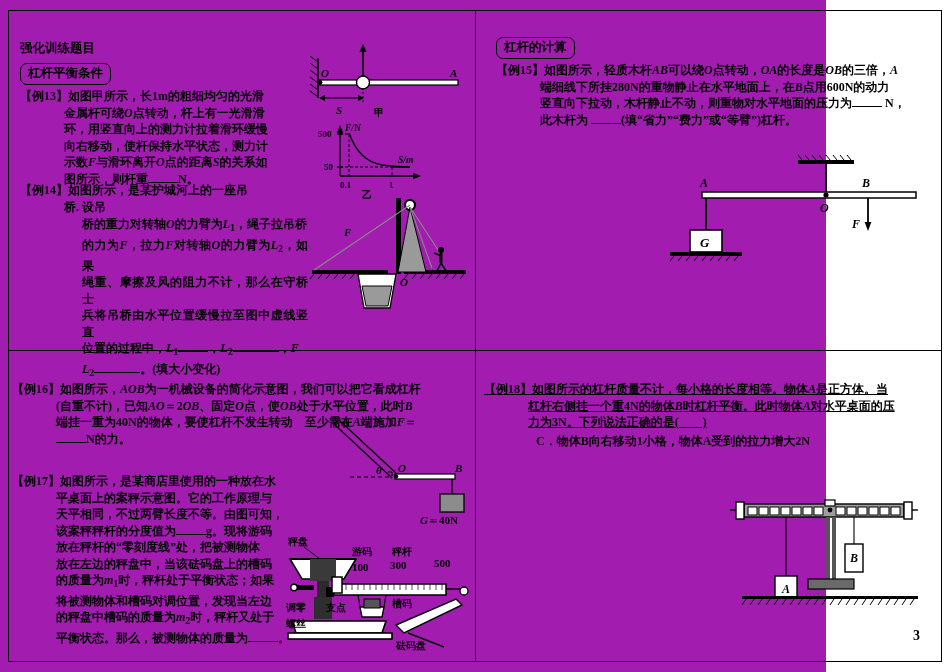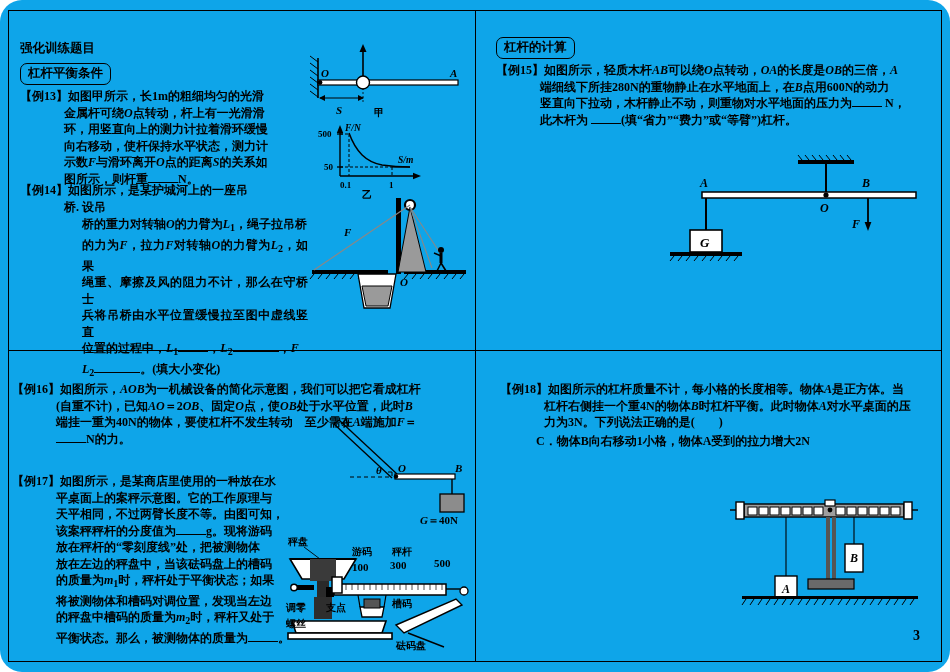--- a/index.html
+++ b/index.html
@@ -9,23 +9,22 @@
   }
   body {
     width: 950px; height: 672px;
     font-family: "Liberation Serif", "DejaVu Serif", serif;
     color: #000;
     overflow: hidden;
     position: relative;
   }
   .page {
     position: relative;
-    width: 950px; height: 672px;
-    background: #0ea5e9;
-    border-radius: 22px;
+    width: 826px; height: 672px;
+    background: #a21caf;
   }
   
   .frame {
     position: absolute;
     left: 8px; top: 10px;
     width: 934px; height: 652px;
     border: 1px solid #000;
   }
   
   .v-divider {
@@ -434,21 +433,21 @@
         <text class="cn" x="18" y="82" font-size="10">调零</text>
         <text class="cn" x="18" y="98" font-size="10">螺丝</text>
         <text class="cn" x="58" y="82" font-size="10">支点</text>
         <text class="cn" x="128" y="120" font-size="10">砝码盘</text>
       </svg>
     </div>
   </div>
 
   <div class="quad q-br">
 
-    <div class="prob" style="left:24px; top:30px; width:440px;">
+    <div class="prob" style="left:8px; top:30px; width:440px;text-decoration:underline;">
       <span class="lbl">【例18】</span><span>如图所示的杠杆质量不计，每小格的长度相等。物体<span class="it">A</span>是正方体。当<br>
       <span style="display:inline-block;width:44px"></span>杠杆右侧挂一个重4N的物体<span class="it">B</span>时杠杆平衡。此时物体<span class="it">A</span>对水平桌面的压<br>
       <span style="display:inline-block;width:44px"></span>力为3N。下列说法正确的是(　　)</span>
     </div>
 
     <div class="prob" style="left:60px; top:82px; width:400px;">
       <span class="opt">C．物体B向右移动1小格，物体A受到的拉力增大2N</span>
     </div>
 
     <div class="fig" style="left:250px; top:135px;">

